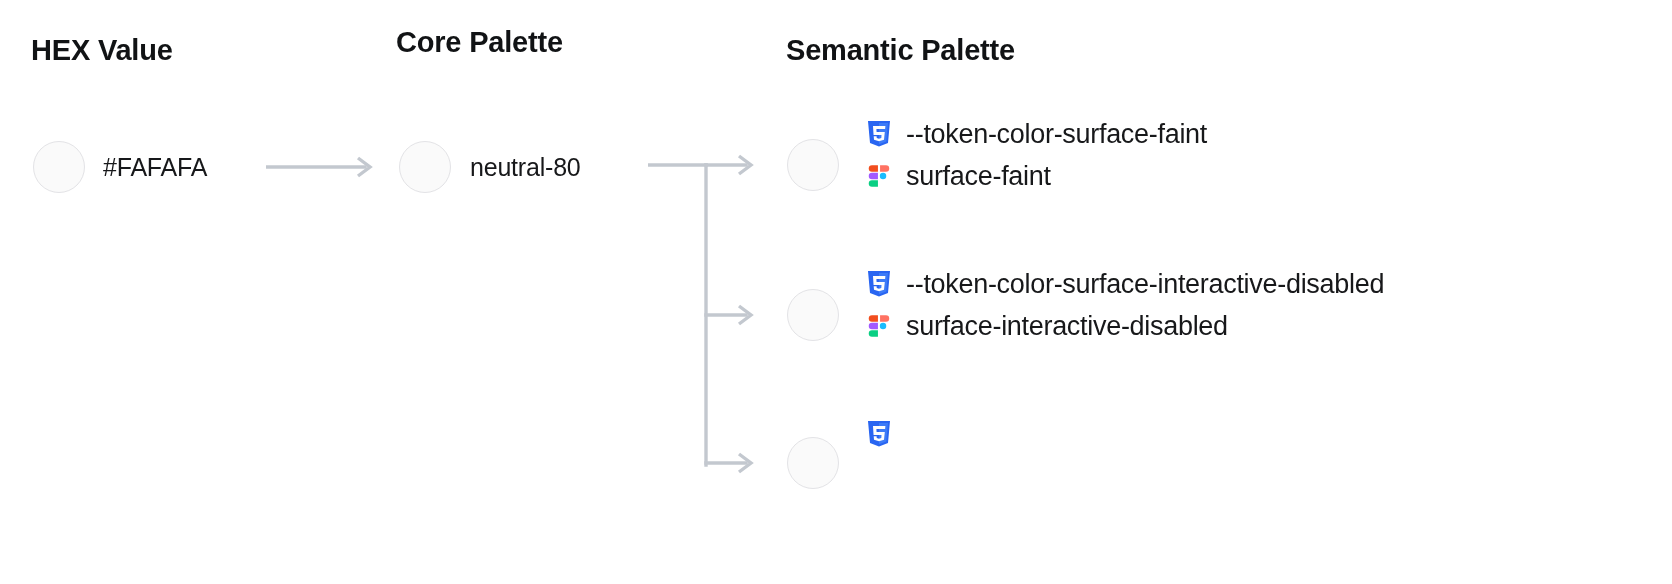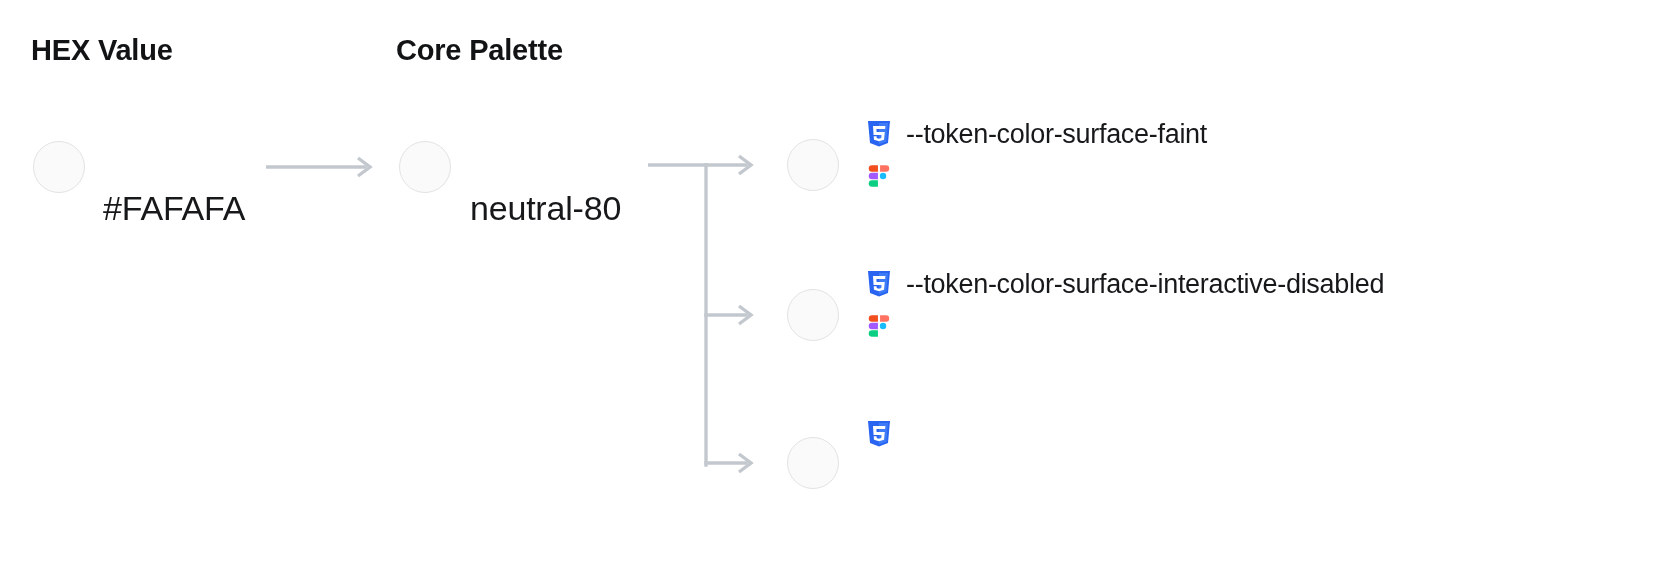--- a/index.html
+++ b/index.html
@@ -25,21 +25,21 @@
   
   .col-heading {
     position: absolute;
     font-size: 29px;
     font-weight: bold;
     color: #111315;
     letter-spacing: -0.2px;
     white-space: nowrap;
   }
   #heading-hex      { left: 31px;  top: 34px; }
-  #heading-core     { left: 396px; top: 34px; }
+  #heading-core     { left: 396px; top: 26px; }
   #heading-semantic { left: 786px; top: 34px; }
 
   
   .swatch {
     position: absolute;
     width: 52px;
     height: 52px;
     border-radius: 50%;
     background: #fafafa;
     border: 1px solid #e3e3e6;
@@ -47,25 +47,24 @@
   }
   #swatch-hex  { left: 33px;  top: 141px; }
   #swatch-core { left: 399px; top: 141px; }
   #swatch-sem-0 { left: 787px; top: 139px; }
   #swatch-sem-1 { left: 787px; top: 289px; }
   #swatch-sem-2 { left: 787px; top: 437px; }
 
   
   .value-label {
     position: absolute;
-    font-size: 34px;
+    font-size: 25px;
     color: #17181a;
     white-space: nowrap;
     letter-spacing: -0.2px;
-    margin-top: 36px;
   }
   #label-hex  { left: 103px; top: 153px; }
   #label-core { left: 470px; top: 153px; }
 
   
   .connector-straight {
     position: absolute;
     left: 266px;
     top: 154px;
     width: 110px;
@@ -118,20 +117,21 @@
 </style>
 </head>
 <body>
 
 <div class="diagram">
 
   <div class="col-heading" id="heading-hex">HEX Value</div>
 
   <div class="col-heading" id="heading-core">Core Palette</div>
 
+  <div class="col-heading" id="heading-semantic">Semantic Palette</div>
 
   <div class="swatch" id="swatch-hex" style="background: rgb(250, 250, 250);"></div>
 
   <div class="value-label" id="label-hex">#FAFAFA</div>
 
   <div class="connector-straight">
     <svg width="110" height="26" viewBox="0 0 110 26" fill="none">
       <path d="M0 13 H99" stroke="#C3C8CF" stroke-width="3.4" stroke-linecap="square"></path>
       <path d="M92 4 L104 13 L92 22" stroke="#C3C8CF" stroke-width="3.4" fill="none" stroke-linecap="butt" stroke-linejoin="miter"></path>
     </svg>
@@ -177,20 +177,21 @@
     <div class="sem-line">
       <span class="icon-slot">
         <svg width="26" height="28" viewBox="0 0 24 26">
           <path d="M5.5 3 H11 V9 H5.5 A3 3 0 0 1 5.5 3 Z" fill="#F24E1E"></path>
           <path d="M13 3 H18.5 A3 3 0 0 1 18.5 9 H13 Z" fill="#FF7262"></path>
           <path d="M5.5 10 H11 V16 H5.5 A3 3 0 0 1 5.5 10 Z" fill="#A259FF"></path>
           <circle cx="15.75" cy="13" r="3" fill="#1ABCFE"></circle>
           <path d="M5.5 17 H11 V23 H5.5 A3 3 0 0 1 5.5 17 Z" fill="#0ACF83"></path>
         </svg>
       </span>
+      <span class="sem-text">surface-faint</span>
     </div>
   </div>
 
   <div class="sem-row" id="sem-row-1">
     <div class="sem-line">
       <span class="icon-slot">
         <svg width="26" height="28" viewBox="0 0 26 28">
           <path d="M2 1 L24 1 L22 23 L13 26.5 L4 23 Z" fill="#2965F1"></path>
           <path d="M13 3 L22 3 L20.3 21.6 L13 24.2 Z" fill="#3D7BF7"></path>
           <path d="M7 6 L19.4 6 L19.1 9 L10.4 9 L10.6 12 L18.8 12 L18 19.8 L13 21.3 L8 19.8 L7.7 16.2 L10.6 16.2 L10.75 18 L13 18.7 L15.3 18 L15.5 15 L7.55 15 Z" fill="#FDFDFD"></path>
@@ -201,20 +202,21 @@
     <div class="sem-line">
       <span class="icon-slot">
         <svg width="26" height="28" viewBox="0 0 24 26">
           <path d="M5.5 3 H11 V9 H5.5 A3 3 0 0 1 5.5 3 Z" fill="#F24E1E"></path>
           <path d="M13 3 H18.5 A3 3 0 0 1 18.5 9 H13 Z" fill="#FF7262"></path>
           <path d="M5.5 10 H11 V16 H5.5 A3 3 0 0 1 5.5 10 Z" fill="#A259FF"></path>
           <circle cx="15.75" cy="13" r="3" fill="#1ABCFE"></circle>
           <path d="M5.5 17 H11 V23 H5.5 A3 3 0 0 1 5.5 17 Z" fill="#0ACF83"></path>
         </svg>
       </span>
+      <span class="sem-text">surface-interactive-disabled</span>
     </div>
   </div>
 
   <div class="sem-row" id="sem-row-2">
     <div class="sem-line">
       <span class="icon-slot">
         <svg width="26" height="28" viewBox="0 0 26 28">
           <path d="M2 1 L24 1 L22 23 L13 26.5 L4 23 Z" fill="#2965F1"></path>
           <path d="M13 3 L22 3 L20.3 21.6 L13 24.2 Z" fill="#3D7BF7"></path>
           <path d="M7 6 L19.4 6 L19.1 9 L10.4 9 L10.6 12 L18.8 12 L18 19.8 L13 21.3 L8 19.8 L7.7 16.2 L10.6 16.2 L10.75 18 L13 18.7 L15.3 18 L15.5 15 L7.55 15 Z" fill="#FDFDFD"></path>

